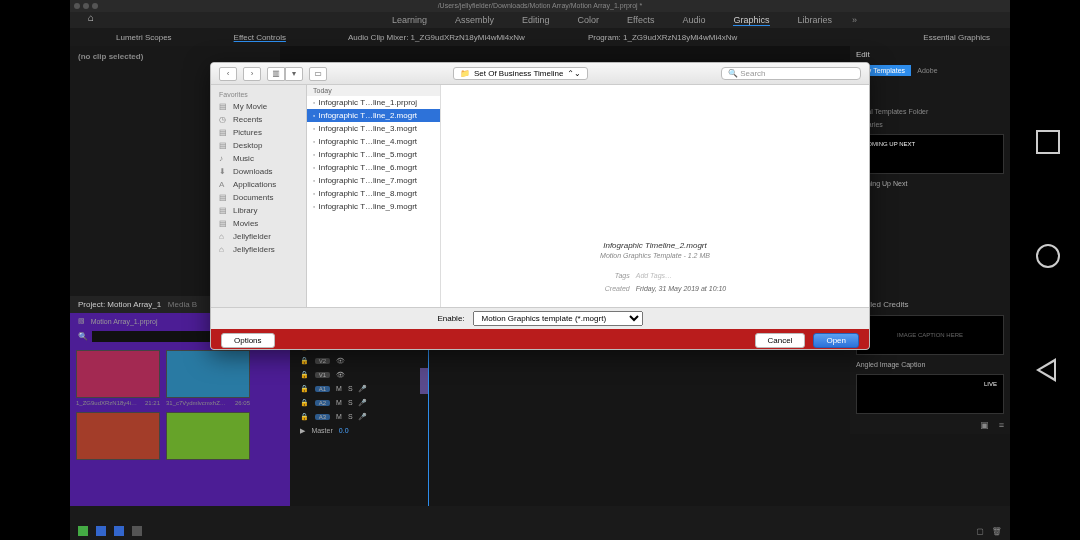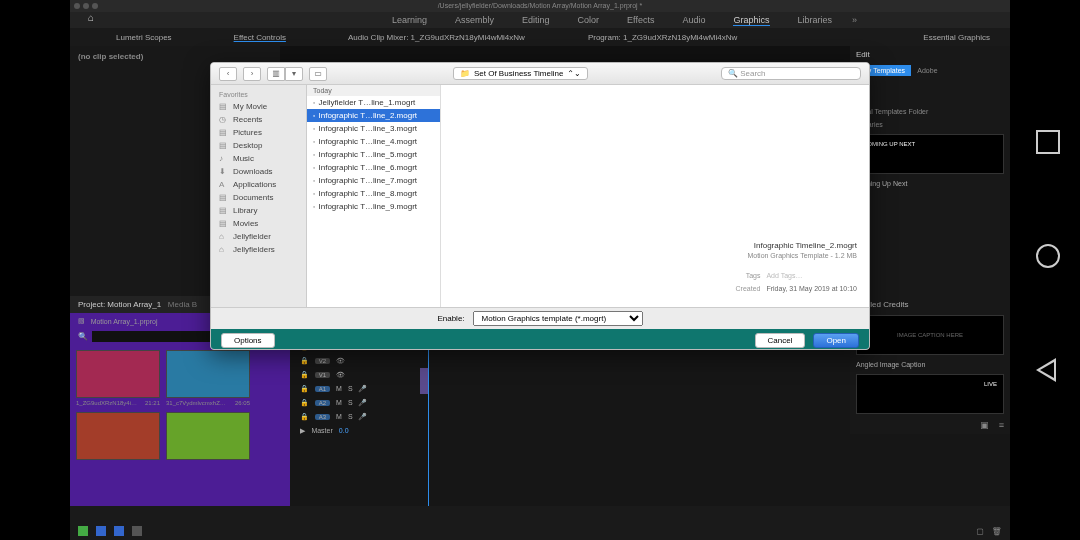--- a/index.html
+++ b/index.html
@@ -64,28 +64,28 @@
 .sidebar { width:96px; background:#e8e8e8; border-right:1px solid #ccc; font-size:8px; padding:4px 0; }
 .sidebar .shdr { color:#888; padding:2px 8px; font-size:7px; }
 .sidebar .sitem { padding:2px 8px; color:#444; display:flex; align-items:center; gap:4px; }
 .sidebar .sicon { color:#888; font-size:8px; width:10px; }
 .filecol { width:134px; background:#fff; border-right:1px solid #ddd; font-size:8px; }
 .filecol .grp { background:#f0f0f0; color:#666; font-size:7px; padding:2px 6px; }
 .filecol .fitem { padding:2px 6px; color:#333; white-space:nowrap; display:flex; align-items:center; gap:3px; }
 .filecol .fitem.sel { background:#2d72d9; color:#fff; }
 .filecol .ficon { font-size:7px; color:#888; }
 .filecol .fitem.sel .ficon { color:#fff; }
-.preview { flex:1; background:#fff; display:flex; flex-direction:column; align-items:flex-end; justify-content:flex-end; padding:12px; font-size:8px; color:#333; }
+.preview { flex:1; background:#fff; display:flex; flex-direction:column; align-items:center; justify-content:flex-end; padding:12px; font-size:8px; color:#333;font-style:italic; }
 .preview .pname { font-weight:500; margin-bottom:2px; text-align:center; }
 .preview .pinfo { color:#888; font-size:7px; margin-bottom:10px; }
 .preview .pmeta { font-size:7px; color:#666; line-height:13px; }
 .preview .pmeta .k { color:#999; text-align:right; display:inline-block; width:46px; margin-right:6px; }
 .dlgfoot1 { height:22px; background:#ececec; border-top:1px solid #ccc; display:flex; align-items:center; justify-content:center; gap:8px; font-size:8px; }
 .dlgfoot1 select { font-size:8px; padding:1px 4px; width:170px; }
-.dlgfoot2 { height:22px; background:#0f766e; display:flex; align-items:center; padding:0 10px; gap:8px; font-size:8px; }
+.dlgfoot2 { height:22px; background:#b91c1c; display:flex; align-items:center; padding:0 10px; gap:8px; font-size:8px; }
 .dlgfoot2 .btn { padding:2px 12px; background:#fff; border:1px solid #bbb; border-radius:3px; cursor:pointer; }
 .dlgfoot2 .btn.primary { background:linear-gradient(#5aa0f2,#2d72d9); color:#fff; border-color:#2560b8; }
 .osicons { position:absolute; right:20px; top:130px; display:flex; flex-direction:column; gap:90px; }
 .osicon { width:24px; height:24px; border:2px solid #ccc; }
 .osicon.circle { border-radius:50%; }
 .osicon.tri { border:none; width:0; height:0; border-top:12px solid transparent; border-bottom:12px solid transparent; border-right:20px solid #ccc; position:relative; }
 .osicon.tri::after { content:""; position:absolute; left:4px; top:-8px; border-top:8px solid transparent; border-bottom:8px solid transparent; border-right:14px solid #000; }
 </style>
 </head>
 <body>
@@ -350,21 +350,21 @@
             <span class="sicon">⌂</span>
             <span>Jellyfielders</span>
           </div>
         </div>
     </div>
     <div class="filecol">
       <div class="grp">Today</div>
       <div id="file-items">
           <div class="fitem">
             <span class="ficon">▫</span>
-            <span>Jellyfielder T…line_1.mogrt</span>
+            <span>Infographic T…line_1.prproj</span>
           </div>
           <div class="fitem sel">
             <span class="ficon">▫</span>
             <span>Infographic T…line_2.mogrt</span>
           </div>
           <div class="fitem">
             <span class="ficon">▫</span>
             <span>Infographic T…line_3.mogrt</span>
           </div>
           <div class="fitem">

